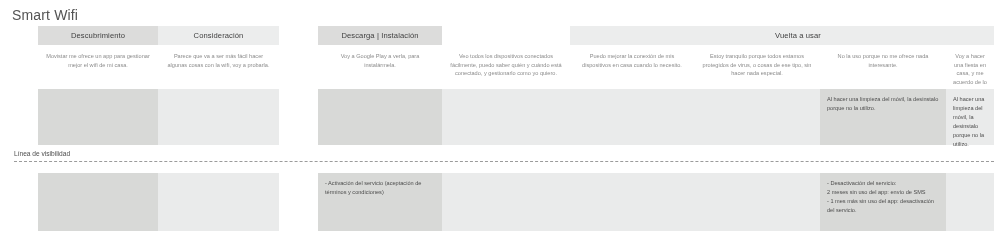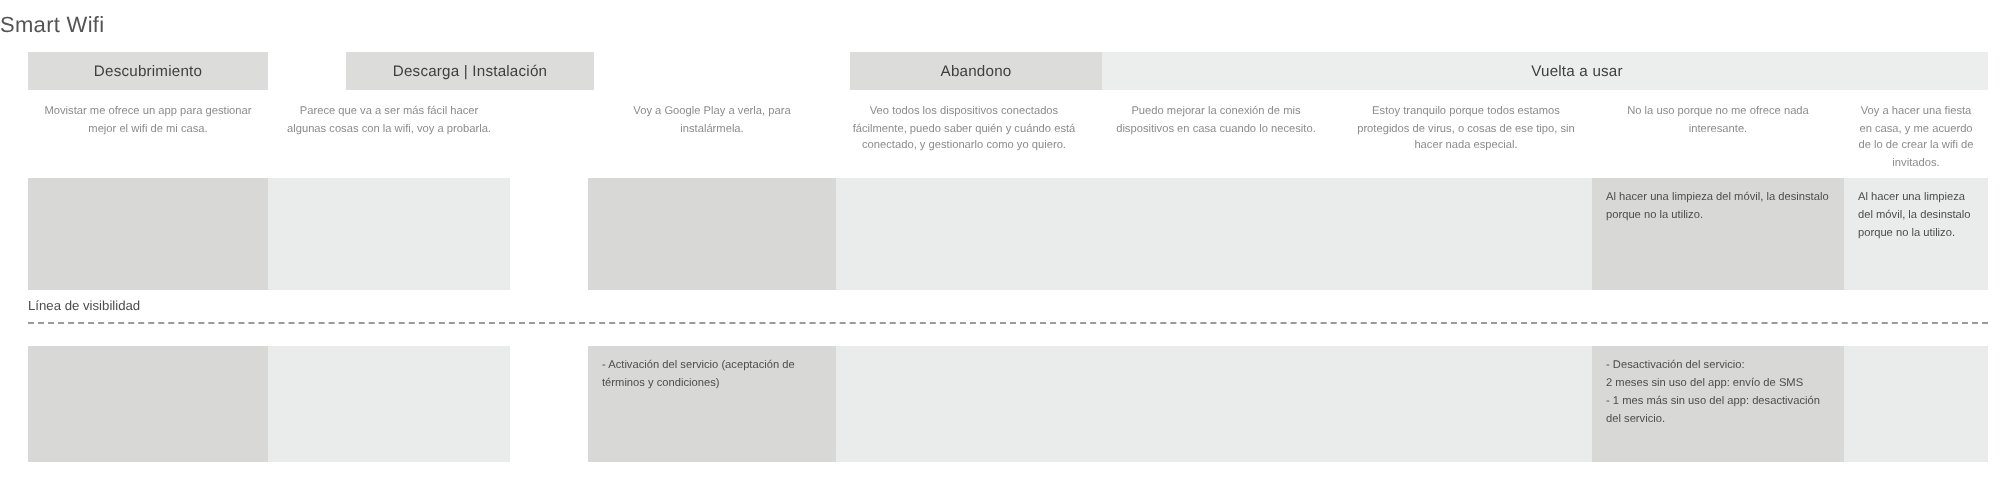--- a/index.html
+++ b/index.html
@@ -19,43 +19,43 @@
   #journey-map {
     position: relative;
     width: 1000px;
     height: 249px;
     box-sizing: border-box;
   }
 
   
   .map-title {
     position: absolute;
-    left: 0;
+    left: 12px;
     top: 7px;
-    font-size: 11px;
+    font-size: 14px;
     color: #545454;
     letter-spacing: .15px;
     white-space: nowrap;
   }
 
   
   .row {
     position: absolute;
     left: 14px;
     right: 6px;
     display: flex;
     box-sizing: border-box;
   }
   .cell {
     box-sizing: border-box;
     position: relative;
   }
 
   
-  .c1 { flex: 0 0 120px; }
+  .c1 { flex: 0 0 120px; margin-left: 24px; }
   .c2 { flex: 0 0 121px; }
   .c3 { flex: 0 0 124px; margin-left: 39px; }
   .c4 { flex: 0 0 128px; }
   .c5 { flex: 0 0 124px; }
   .c6 { flex: 0 0 126px; }
   .c7 { flex: 0 0 126px; }
   .c8 { flex: 1 1 auto; padding-left: 32px; }
 
   
   #stage-header {
@@ -154,27 +154,27 @@
 <body>
 
 <div id="journey-map">
 
   <div class="map-title">Smart Wifi</div>
 
   <div class="row" id="stage-header">
     <div class="cell c1 hdr-dark">
       <span>Descubrimiento</span>
     </div>
+    <div class="cell c2 hdr-light">
+      <span>Consideración</span>
+    </div>
     <div class="cell c3 hdr-dark">
       <span>Descarga | Instalación</span>
     </div>
     <div class="cell c4 hdr-gap"></div>
-    <div class="cell c7 hdr-dark">
-      <span>Abandono</span>
-    </div>
     <div class="cell c8 hdr-light">
       <span>Vuelta a usar</span>
     </div>
   </div>
 
   <div class="row" id="quote-row">
     <div class="cell c1">Movistar me ofrece un app para gestionar mejor el wifi de mi casa.</div>
     <div class="cell c2">Parece que va a ser más fácil hacer algunas cosas con la wifi, voy a probarla.</div>
     <div class="cell c3">Voy a Google Play a verla, para instalármela.</div>
     <div class="cell c4">Veo todos los dispositivos conectados fácilmente, puedo saber quién y cuándo está conectado, y gestionarlo como yo quiero.</div>

